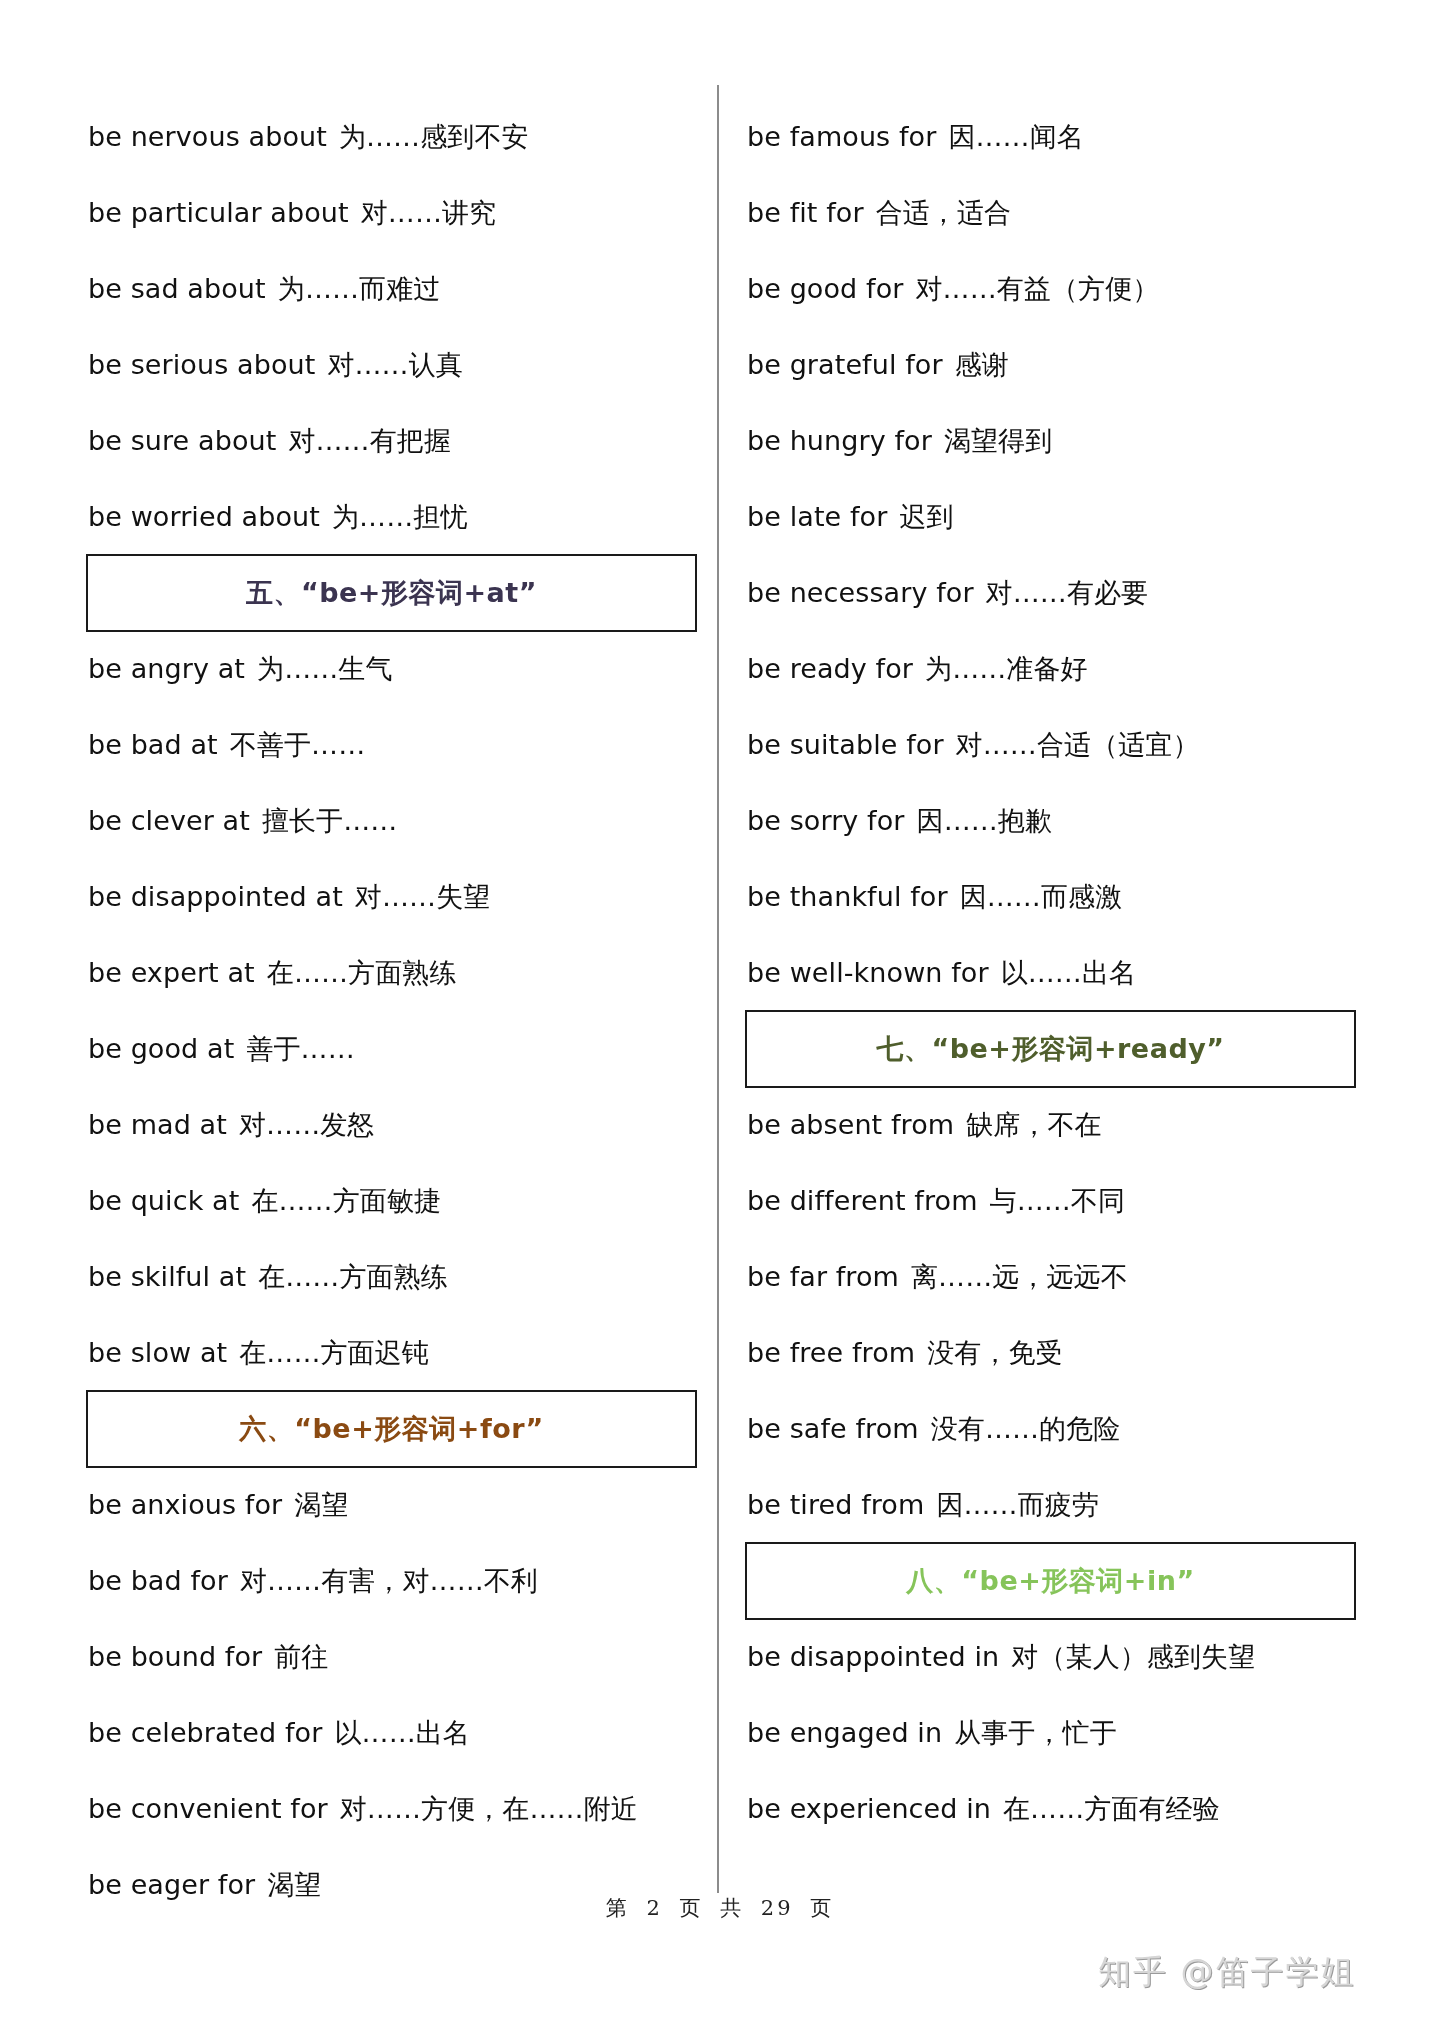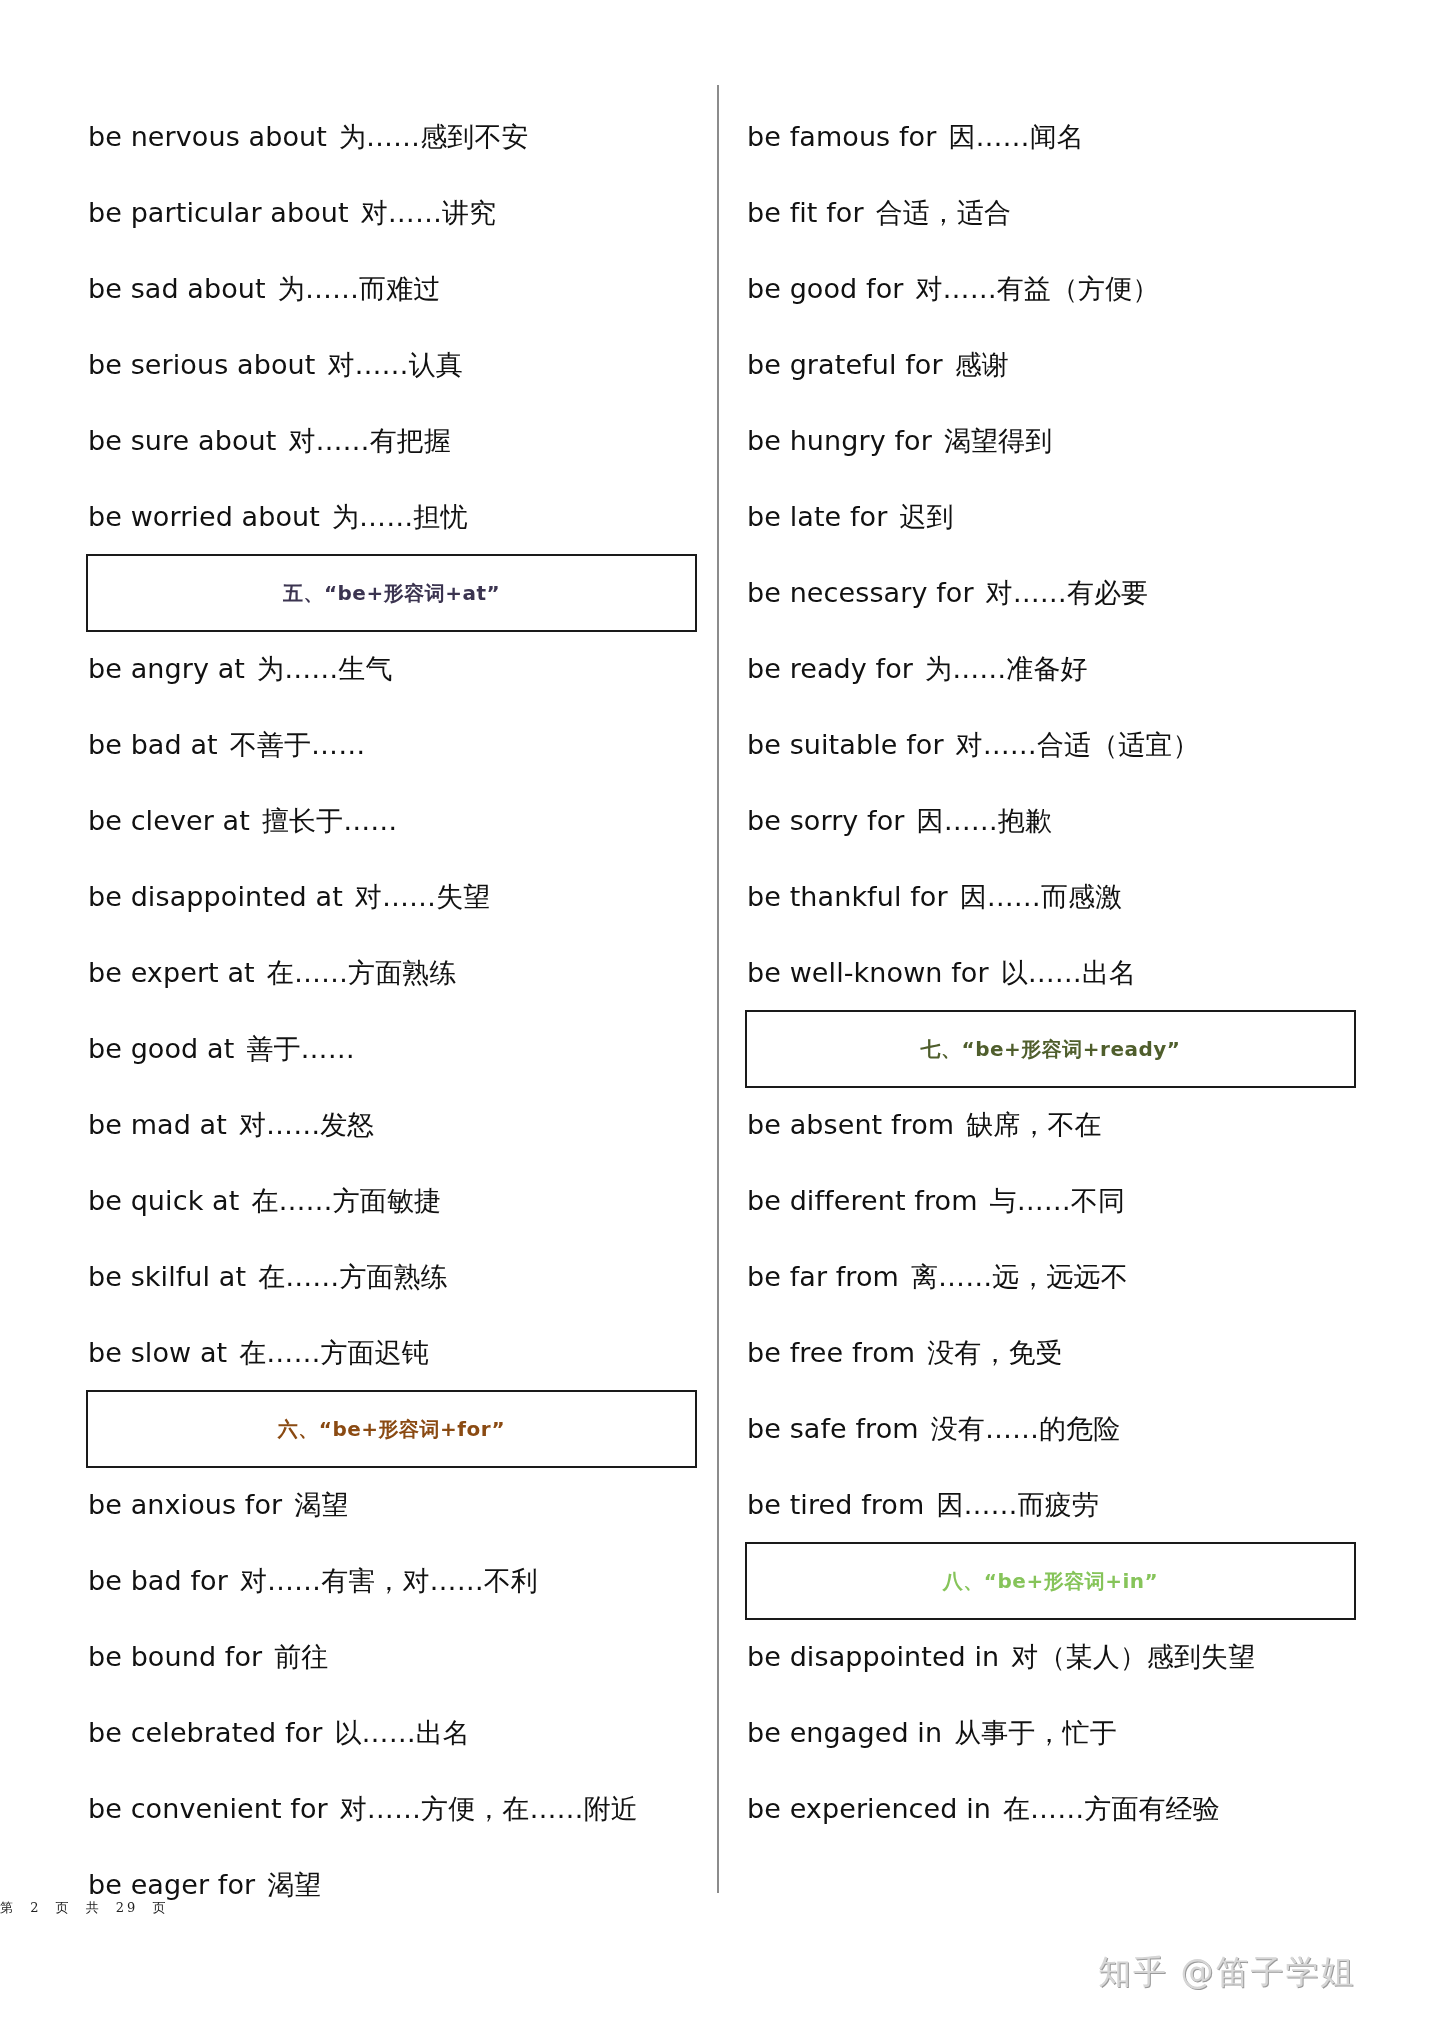--- a/index.html
+++ b/index.html
@@ -21,30 +21,30 @@
     padding-left: 2px; letter-spacing: 0.1px;
   }
   .entry .en { margin-right: 12px; }
   .entry .zh { }
   .heading-box {
     height: 78px; margin-top: -1px; margin-bottom: -1px;
     border: 2.5px solid #1a1a1a; box-sizing: border-box;
     display: flex; align-items: center; justify-content: center;
     width: 611px;
     font-family: "DejaVu Sans", "Liberation Sans", sans-serif;
-    font-weight: bold; font-size: 20px; letter-spacing: 0.5px;
+    font-weight: bold; font-size: 27px; letter-spacing: 0.5px;
   }
   .divider {
     position: absolute; left: 717px; top: 85px; width: 2px; height: 1808px;
     background: #8c8c8c;
   }
   .footer {
-    position: absolute; left: 0; width: 1440px; top: 1893px; 
+    position: absolute; left: 0; width: 1440px; top: 1893px; text-align: center;
     font-family: "DejaVu Serif", "Liberation Serif", serif;
-    font-size: 13px; color: #222; word-spacing: 7px; letter-spacing: 3px;
+    font-size: 21px; color: #222; word-spacing: 7px; letter-spacing: 3px;
     line-height: 30px;
   }
   .watermark {
     position: absolute; left: 1098px; top: 1950px;
     font-family: "DejaVu Sans", "Liberation Sans", sans-serif;
     font-size: 33px; color: #d6d6d6; letter-spacing: 2px;
     text-shadow: 1px 1px 0 #9a9a9a;
     white-space: nowrap;
   }
 </style>

